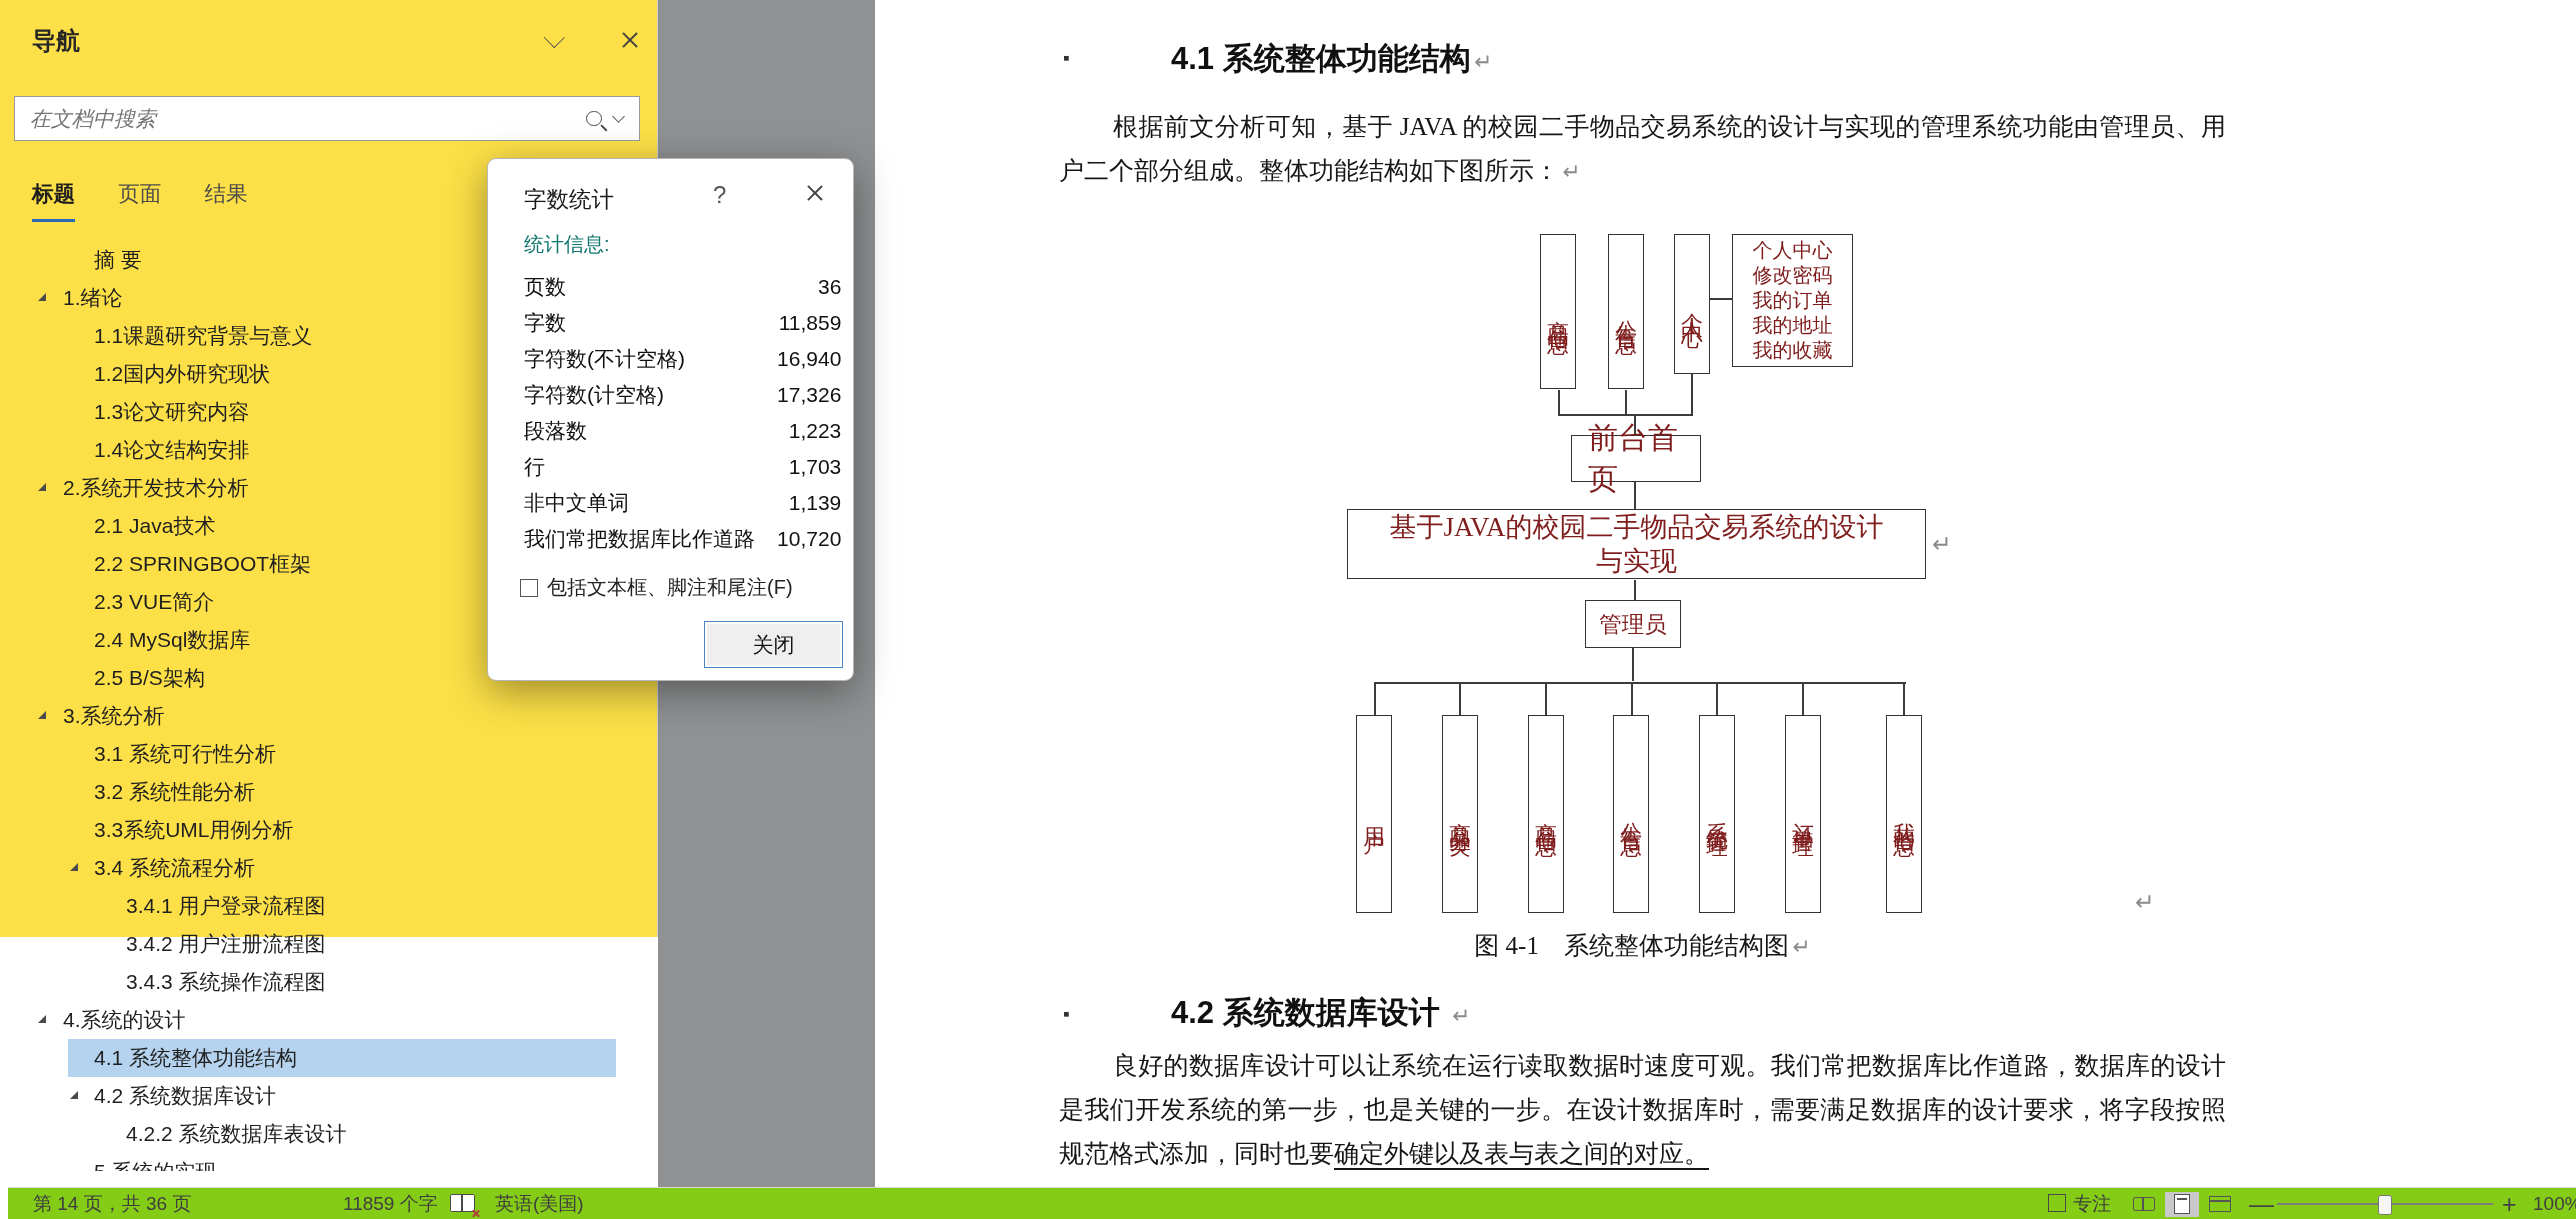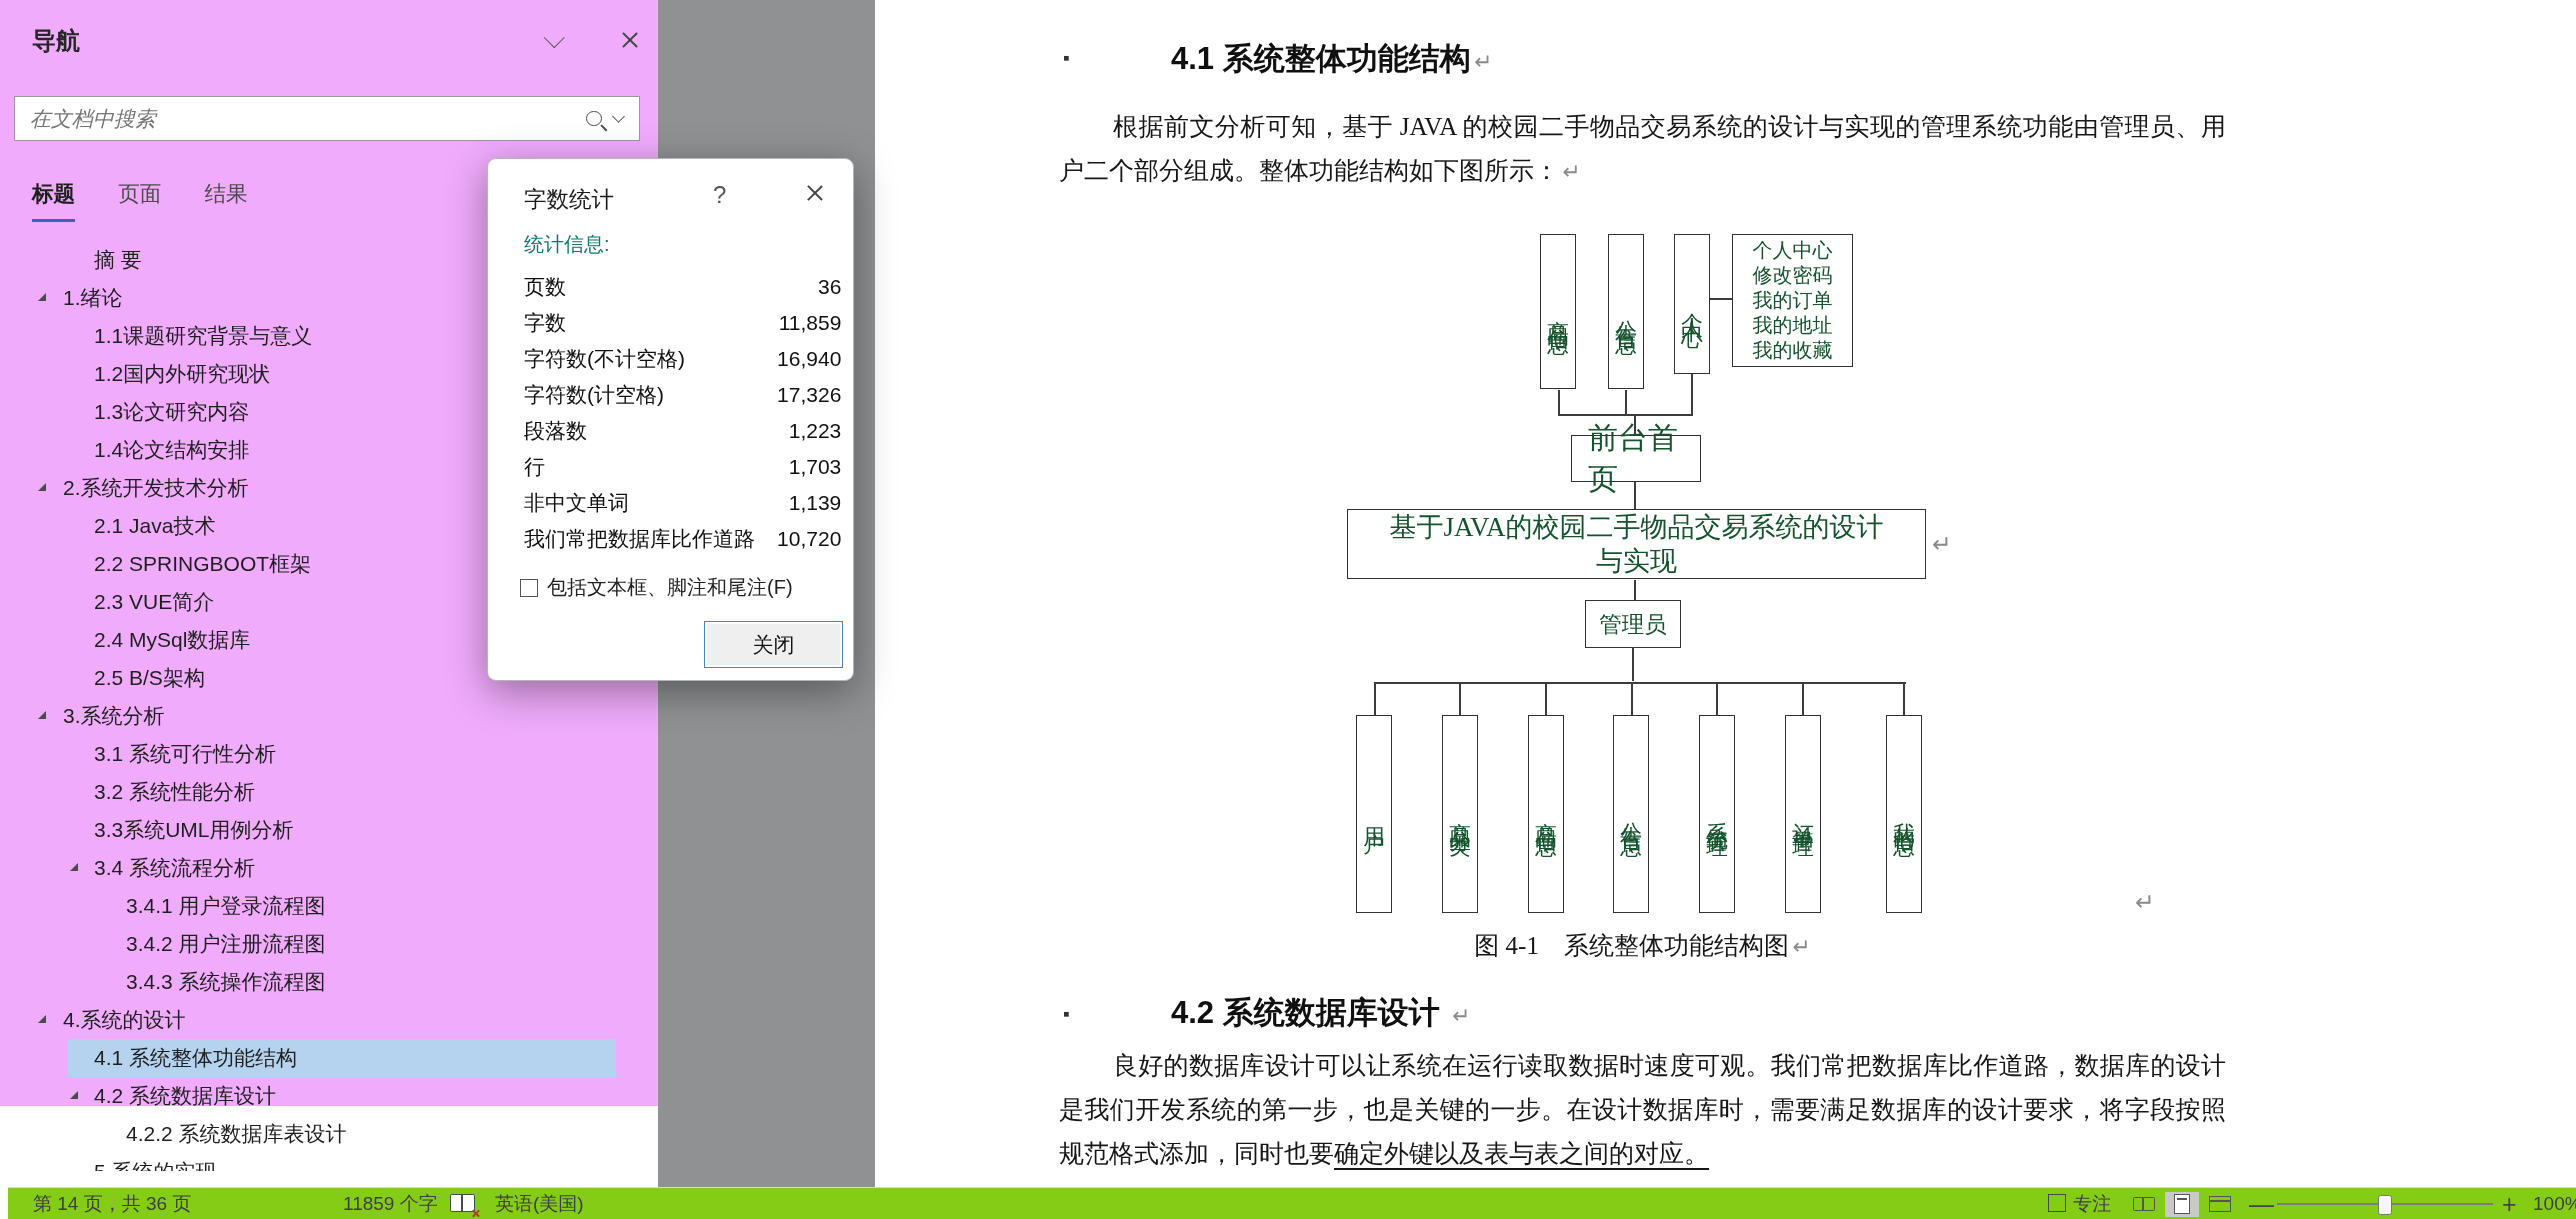--- a/index.html
+++ b/index.html
@@ -1,20 +1,20 @@
 <!DOCTYPE html>
 <html style="font-size:14.4px"><head>
 <meta charset="utf-8">
 <style>
   html,body{margin:0;padding:0;}
   body{width:2576px;height:1220px;position:relative;overflow:hidden;background:#fff;
        font-family:"Liberation Sans",sans-serif;-webkit-font-smoothing:antialiased;}
 
   
-  .nav-pane{position:absolute;left:0;top:0;width:657px;height:1106px;background:#f0abfc;
+  .nav-pane{position:absolute;left:0;top:0;width:657px;height:937px;background:#fde047;
             border-right:0.9px solid #cfcfcf;z-index:2;}
   .canvas-bg{position:absolute;left:658px;top:0;width:217px;height:1187px;background:#8f9192;z-index:1;}
   .page{position:absolute;left:875px;top:0;width:1701px;height:1187px;background:#fff;z-index:1;}
   .status-bar{position:absolute;left:8px;top:1187px;width:2576px;height:32px;background:#84cc16;
               border-top:0.9px solid #d9d9d9;z-index:6;padding-left:36px;}
 
   
   .nav-title{position:absolute;left:32px;top:25px;font-size:24px;font-weight:700;color:#262626;}
   .icon-btn{position:absolute;width:40px;height:40px;display:flex;align-items:center;justify-content:center;cursor:pointer;}
   .nav-chevron-btn{left:534px;top:20px;}
@@ -85,21 +85,21 @@
   .body-par{position:absolute;left:184px;width:1167px;font-family:"Liberation Serif",serif;font-size:25px;
             line-height:44px;color:#161616;text-align:justify;text-indent:54px;}
   .p41{top:105px;}
   .p42{top:1044px;}
   .uline{text-decoration:underline;text-underline-offset:6.3px;}
   .caption{position:absolute;left:184px;top:929px;width:1167px;text-align:center;
            font-family:"Liberation Serif",serif;font-size:25px;color:#161616;}
 
   
   .dbox{position:absolute;border:1.8px solid #333;background:#fff;box-sizing:border-box;
-        font-family:"Liberation Serif",serif;color:#14532d;}
+        font-family:"Liberation Serif",serif;color:#7f1d1d;}
   .vtext{writing-mode:vertical-rl;text-orientation:upright;display:flex;align-items:center;
          justify-content:center;font-size:21.6px;letter-spacing:4.5px;}
   .hcenter{display:flex;align-items:center;justify-content:center;}
   .hline,.vline{position:absolute;background:#3c3c3c;}
   .detail-box{font-size:20px;line-height:25px;text-align:center;padding-top:2.7px;}
   .big-box{font-size:27px;line-height:34px;text-align:center;padding:0 31px;}
   .float-mark{position:absolute;color:#8a8a8a;font-size:23.4px;font-family:"Liberation Sans",sans-serif;}
 
   
   .sb-item{position:absolute;top:0;height:32px;line-height:32px;font-size:19px;color:#3f3f3f;cursor:pointer;}

